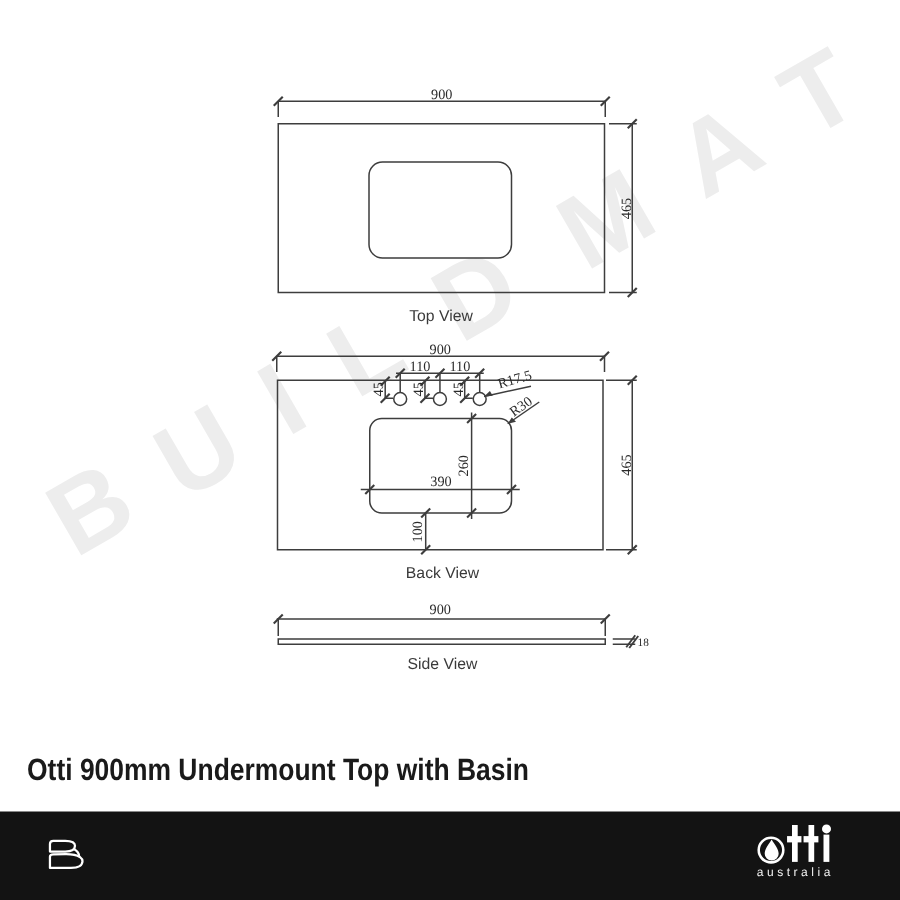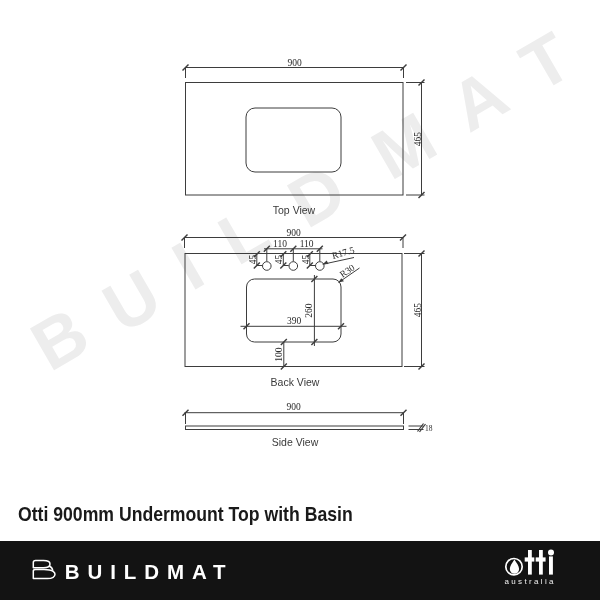--- a/index.html
+++ b/index.html
@@ -149,14 +149,13 @@
       <path d="M514.4,559.6 C512.3,563.2 509.8,565.8 509.8,569.1 A4.65,4.65 0 0 0 519.1,569.1 C519.1,565.8 516.5,563.2 514.4,559.6 Z"></path>
       <rect x="528" y="550" width="3.8" height="24.6"></rect>
       <rect x="539" y="550" width="3.8" height="24.6"></rect>
       <rect x="524.7" y="557.4" width="9.6" height="4.2"></rect>
       <rect x="535.7" y="557.4" width="9.9" height="4.2"></rect>
       <rect x="549" y="556.4" width="3.9" height="18.2"></rect>
       <circle cx="551" cy="552.6" r="3"></circle>
       <text x="504.5" y="584.3" font-family="Liberation Sans, sans-serif" font-size="8" letter-spacing="2.35" fill="#f2f2f2">australia</text>
     </g>
   </svg>
-  <div id="bmtext">BUILDMAT</div>
 </div>
 
 </body></html>

